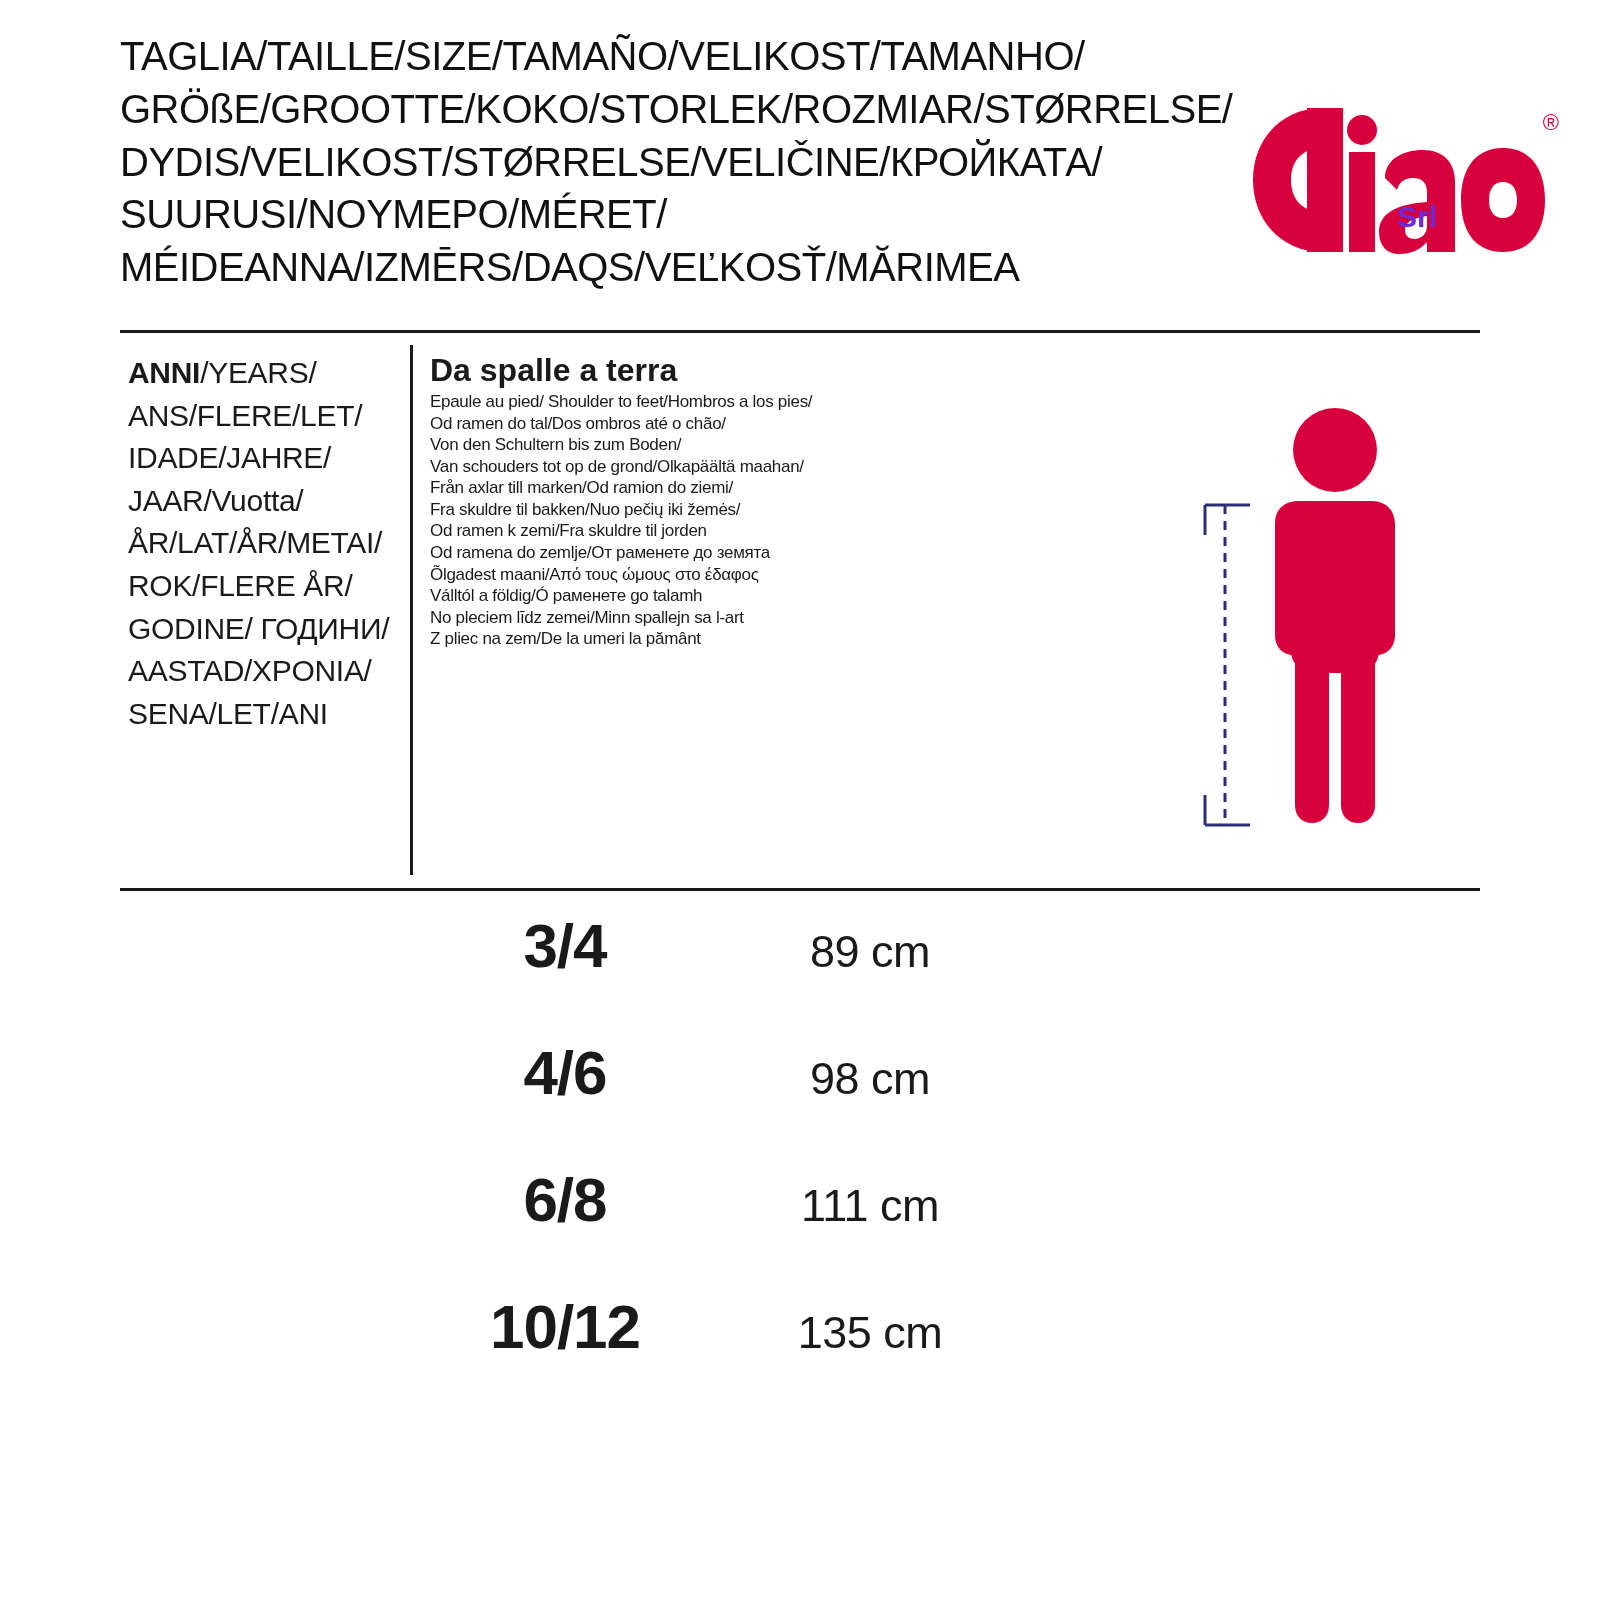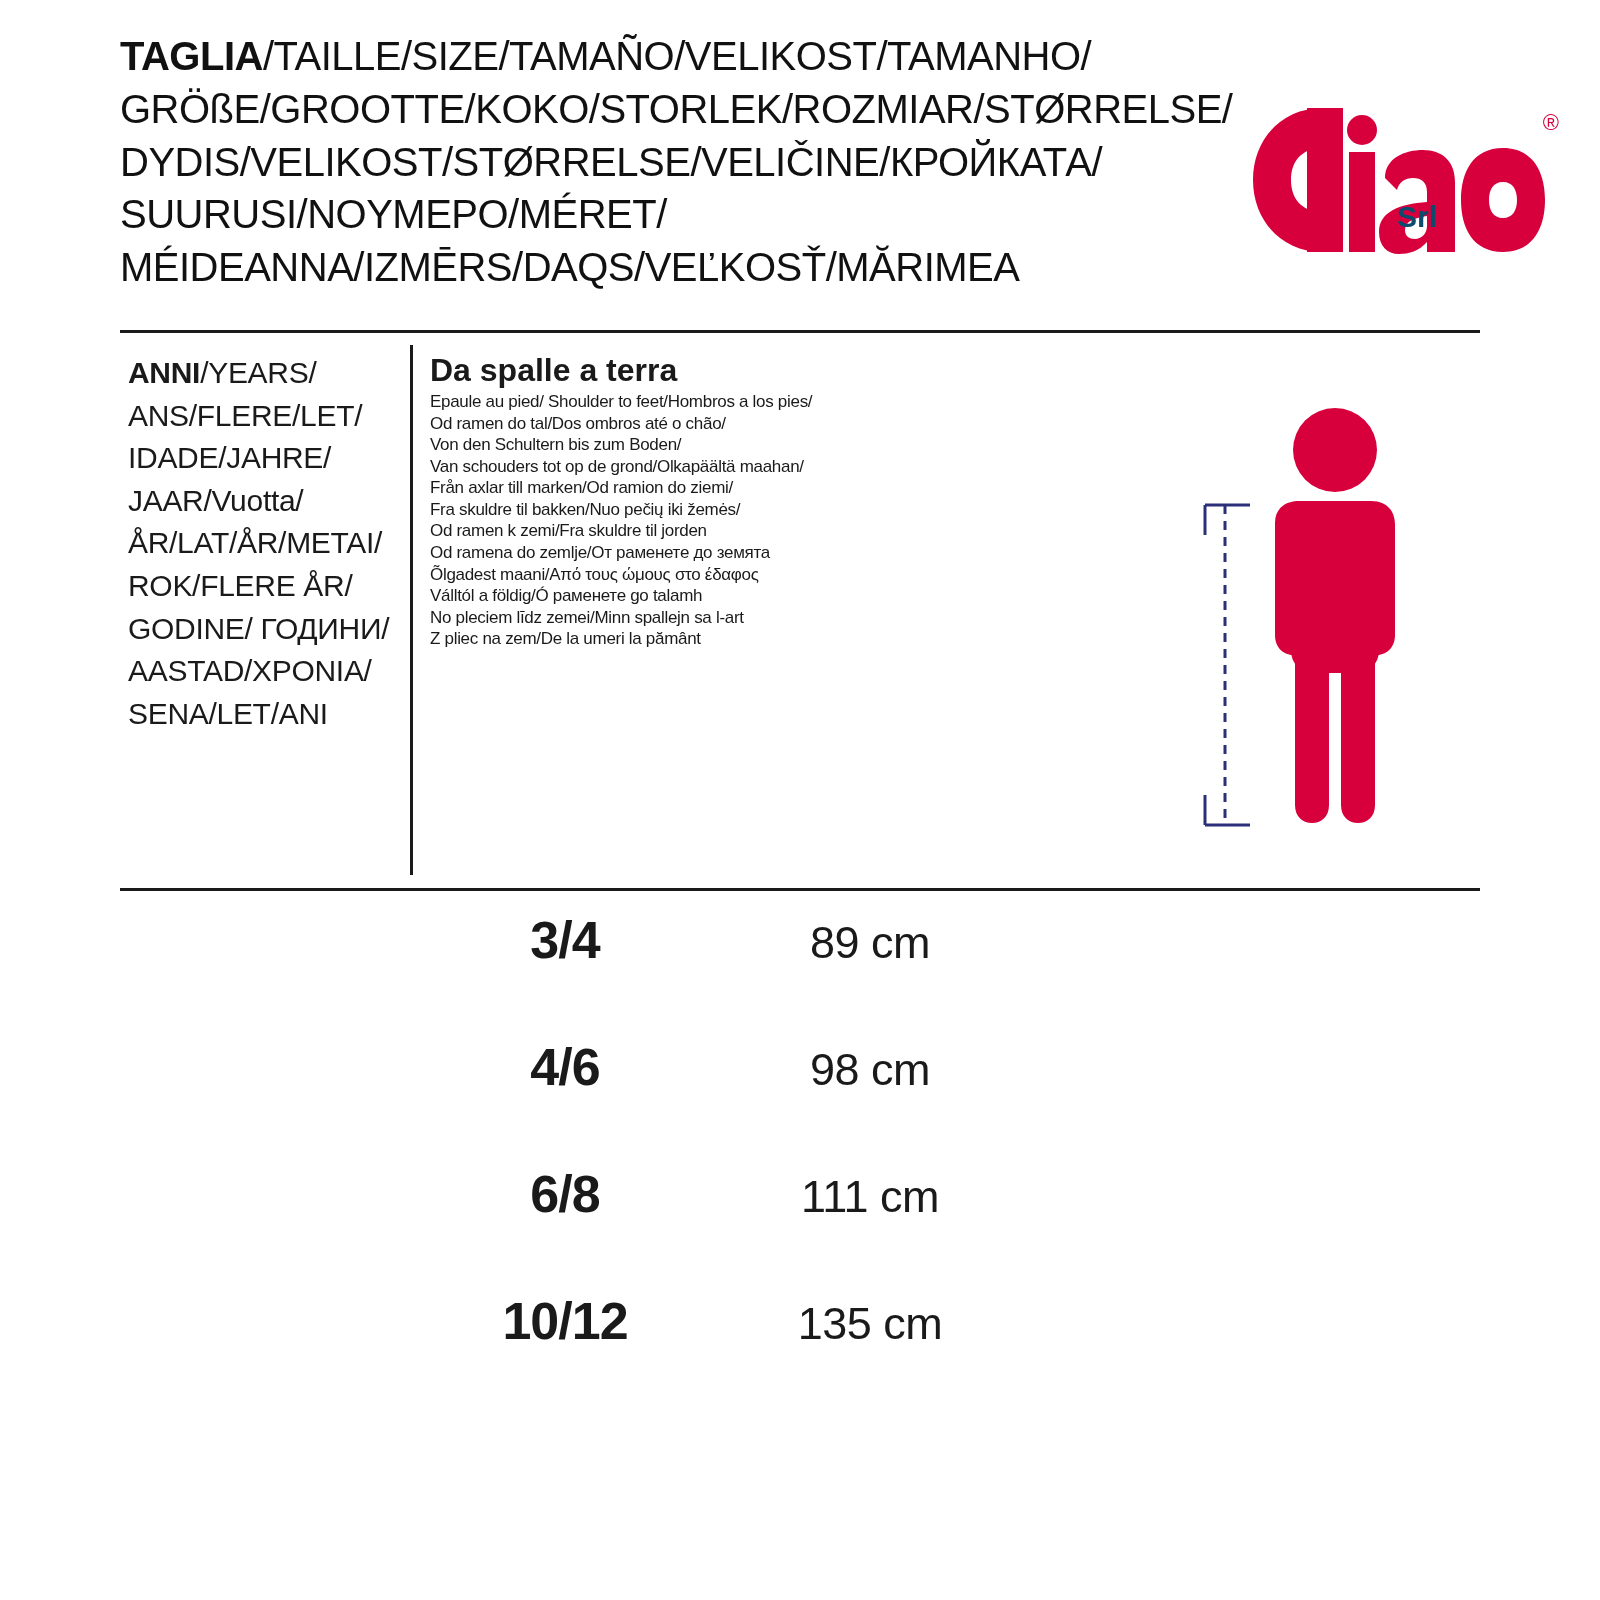--- a/index.html
+++ b/index.html
@@ -31,21 +31,21 @@
   }
   .header-title {
     width: 1010px;
     font-size: 40px;
     line-height: 1.32;
     letter-spacing: -0.5px;
     font-weight: 400;
     color: #111;
   }
   .header-title .strong {
-    font-weight: 700;
+    font-weight: 400;
   }
   .header-title .line {
     white-space: nowrap;
   }
 
   
   .brand {
     position: absolute;
     right: 55px;
     top: 100px;
@@ -120,21 +120,21 @@
     width: 640px;
   }
   .size-row {
     display: flex;
     align-items: baseline;
     height: 127px;
   }
   .size-row .sz {
     width: 270px;
     text-align: center;
-    font-size: 52px;
+    font-size: 62px;
     font-weight: 700;
     letter-spacing: -1px;
   }
   .size-row .ht {
     width: 340px;
     text-align: center;
     font-size: 45px;
     font-weight: 400;
     letter-spacing: -0.5px;
   }
@@ -161,21 +161,21 @@
       <rect x="62" y="8" width="36" height="144" fill="#d8003c"></rect>
 
       <rect x="104" y="52" width="26" height="100" fill="#d8003c"></rect>
       <circle cx="117" cy="30" r="15" fill="#d8003c"></circle>
 
       <path d="M140 78 C140 58 160 50 178 50 C198 50 210 62 210 82 L210 152 L182 152 L182 142 C174 151 164 154 154 154 C142 154 134 146 134 132 C134 112 154 104 182 102 L182 92 C182 82 176 78 168 78 C160 78 154 82 152 90 Z M182 116 C168 118 160 122 160 130 C160 136 164 139 170 139 C176 139 182 134 182 126 Z" fill="#d8003c"></path>
 
       <path d="M258 48 C288 48 300 72 300 100 C300 128 288 152 258 152 C228 152 216 128 216 100 C216 72 228 48 258 48 Z M258 82 C248 82 244 90 244 100 C244 110 248 118 258 118 C268 118 272 110 272 100 C272 90 268 82 258 82 Z" fill="#d8003c"></path>
     </svg>
     <div style="position:absolute; right:-14px; top:10px; color:#d8003c; font-size:22px;">®</div>
-    <div style="position:absolute; left:152px; top:100px; color:#0c4a6e; font-size:30px; font-weight:700;">Srl</div>
+    <div style="position:absolute; left:152px; top:100px; color:#6d28d9; font-size:30px; font-weight:700;">Srl</div>
   </div>
 
   <div class="rule top"></div>
   <div class="vrule"></div>
   <div class="rule bottom"></div>
 
   <div class="col-years">
     <div><span class="strong">ANNI</span><span>/YEARS/</span></div>
     <div>ANS/FLERE/LET/</div>
     <div>IDADE/JAHRE/</div>

